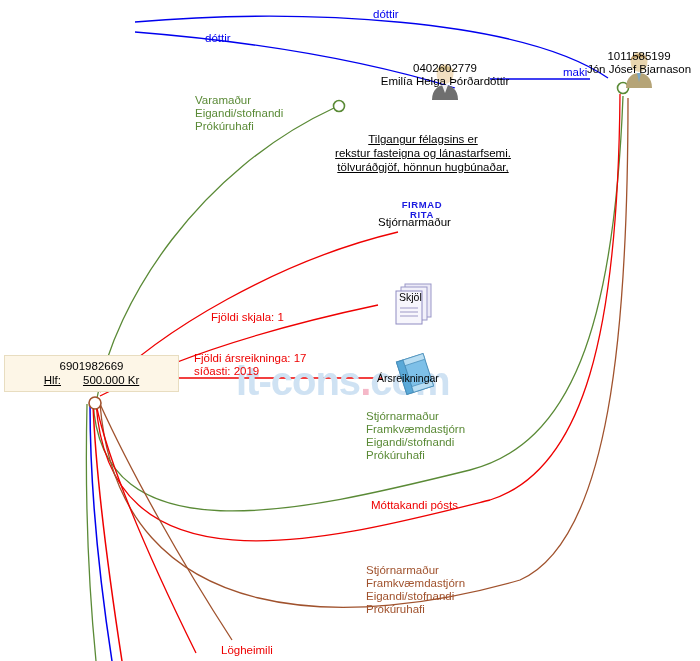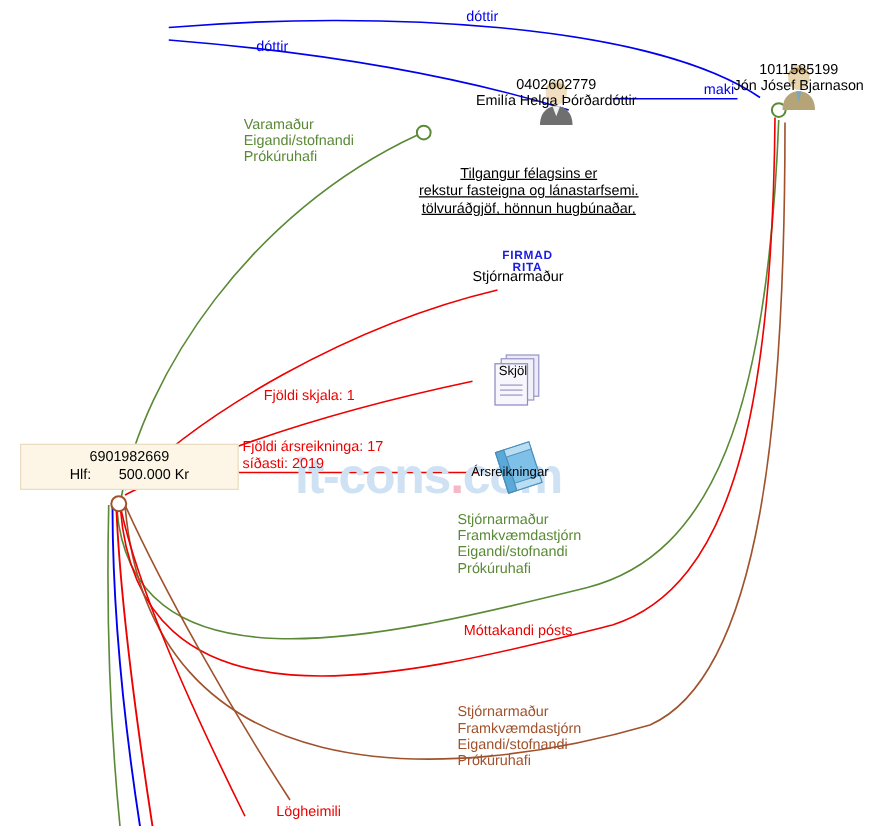--- a/index.html
+++ b/index.html
@@ -50,37 +50,37 @@
     position: absolute;
     background: #fdf6e7;
     border: 1px solid #e8ddc0;
     font-size: 11.5px;
     line-height: 14px;
     color: #000000;
     text-align: center;
     padding: 3px 10px 4px 10px;
     white-space: nowrap;
     z-index: 4;
-    margin-left: 12px;
   }
   .company-box .row2 {
     position: relative;
   }
   .company-box .overlay-blue {
     position: absolute;
     left: 36px;
     top: 0;
     color: #2b3a8f;
     font-size: 11.5px;
     letter-spacing: -0.3px;
   }
   .company-box .hlf {
     display: flex;
     justify-content: center;
     gap: 22px;
+    text-decoration: underline;
   }
 
   
   .elabel {
     position: absolute;
     font-size: 11.5px;
     line-height: 13px;
     text-align: left;
     white-space: nowrap;
     z-index: 5;

